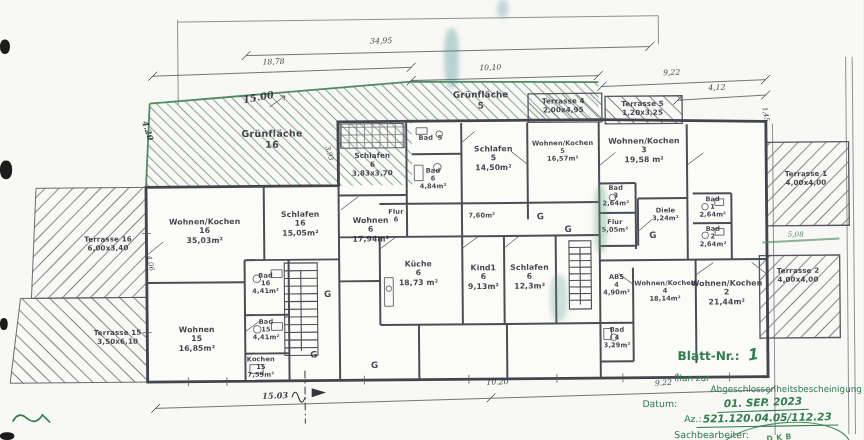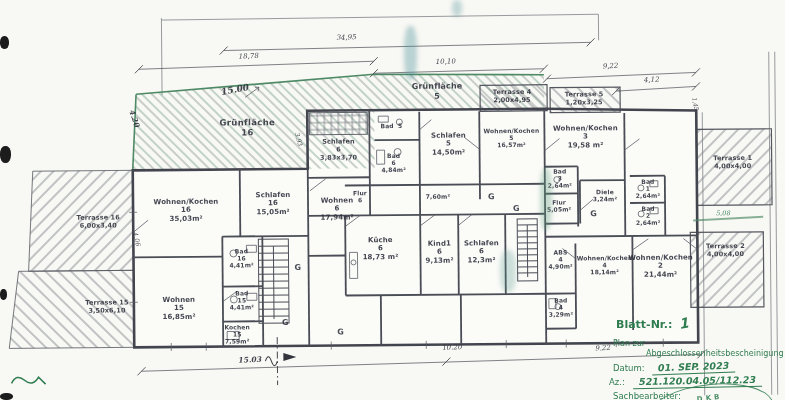--- a/index.html
+++ b/index.html
@@ -407,23 +407,23 @@
     <span class="dim" style="left:441px;top:344px;transform:rotate(-2deg)">10.20</span>
     <span class="dim" style="left:594px;top:346px;transform:rotate(-2deg)">9.22</span>
     <span class="dim gr" style="left:716px;top:212px">5,08</span>
   </div>
 
   <div class="tb tb-blatt" style="left:616px;top:315px">
     <span>Blatt-Nr.:</span><span class="val">1</span>
   </div>
   <div class="tb tb-sm" style="left:613px;top:339px">Plan zur</div>
   <div class="tb tb-sm" style="left:646px;top:349px">Abgeschlossenheitsbescheinigung</div>
-  <div class="tb tb-md" style="left:613px;top:363px">Datum:</div>
+  <div class="tb tb-md" style="left:584px;top:363px">Datum:</div>
   <div class="tb tb-val uline" style="left:652px;top:361px;transform:rotate(-2deg)">01. SEP. 2023</div>
-  <div class="tb tb-md" style="left:609px;top:377px">Az.:</div>
+  <div class="tb tb-md" style="left:622px;top:377px">Az.:</div>
   <div class="tb tb-val uline" style="left:633px;top:375px;transform:rotate(-1deg)">521.120.04.05/112.23</div>
   <div class="tb tb-md" style="left:613px;top:391px">Sachbearbeiter:</div>
   <div class="stamp">
     <span>DKB</span>
   </div>
 
   <div class="blob" style="left:0;top:36px;width:9px;height:13px"></div>
   <div class="blob" style="left:0;top:146px;width:11px;height:17px"></div>
   <div class="blob" style="left:0;top:289px;width:7px;height:11px"></div>
   <div class="blob" style="left:0;top:393px;width:13px;height:7px"></div>

